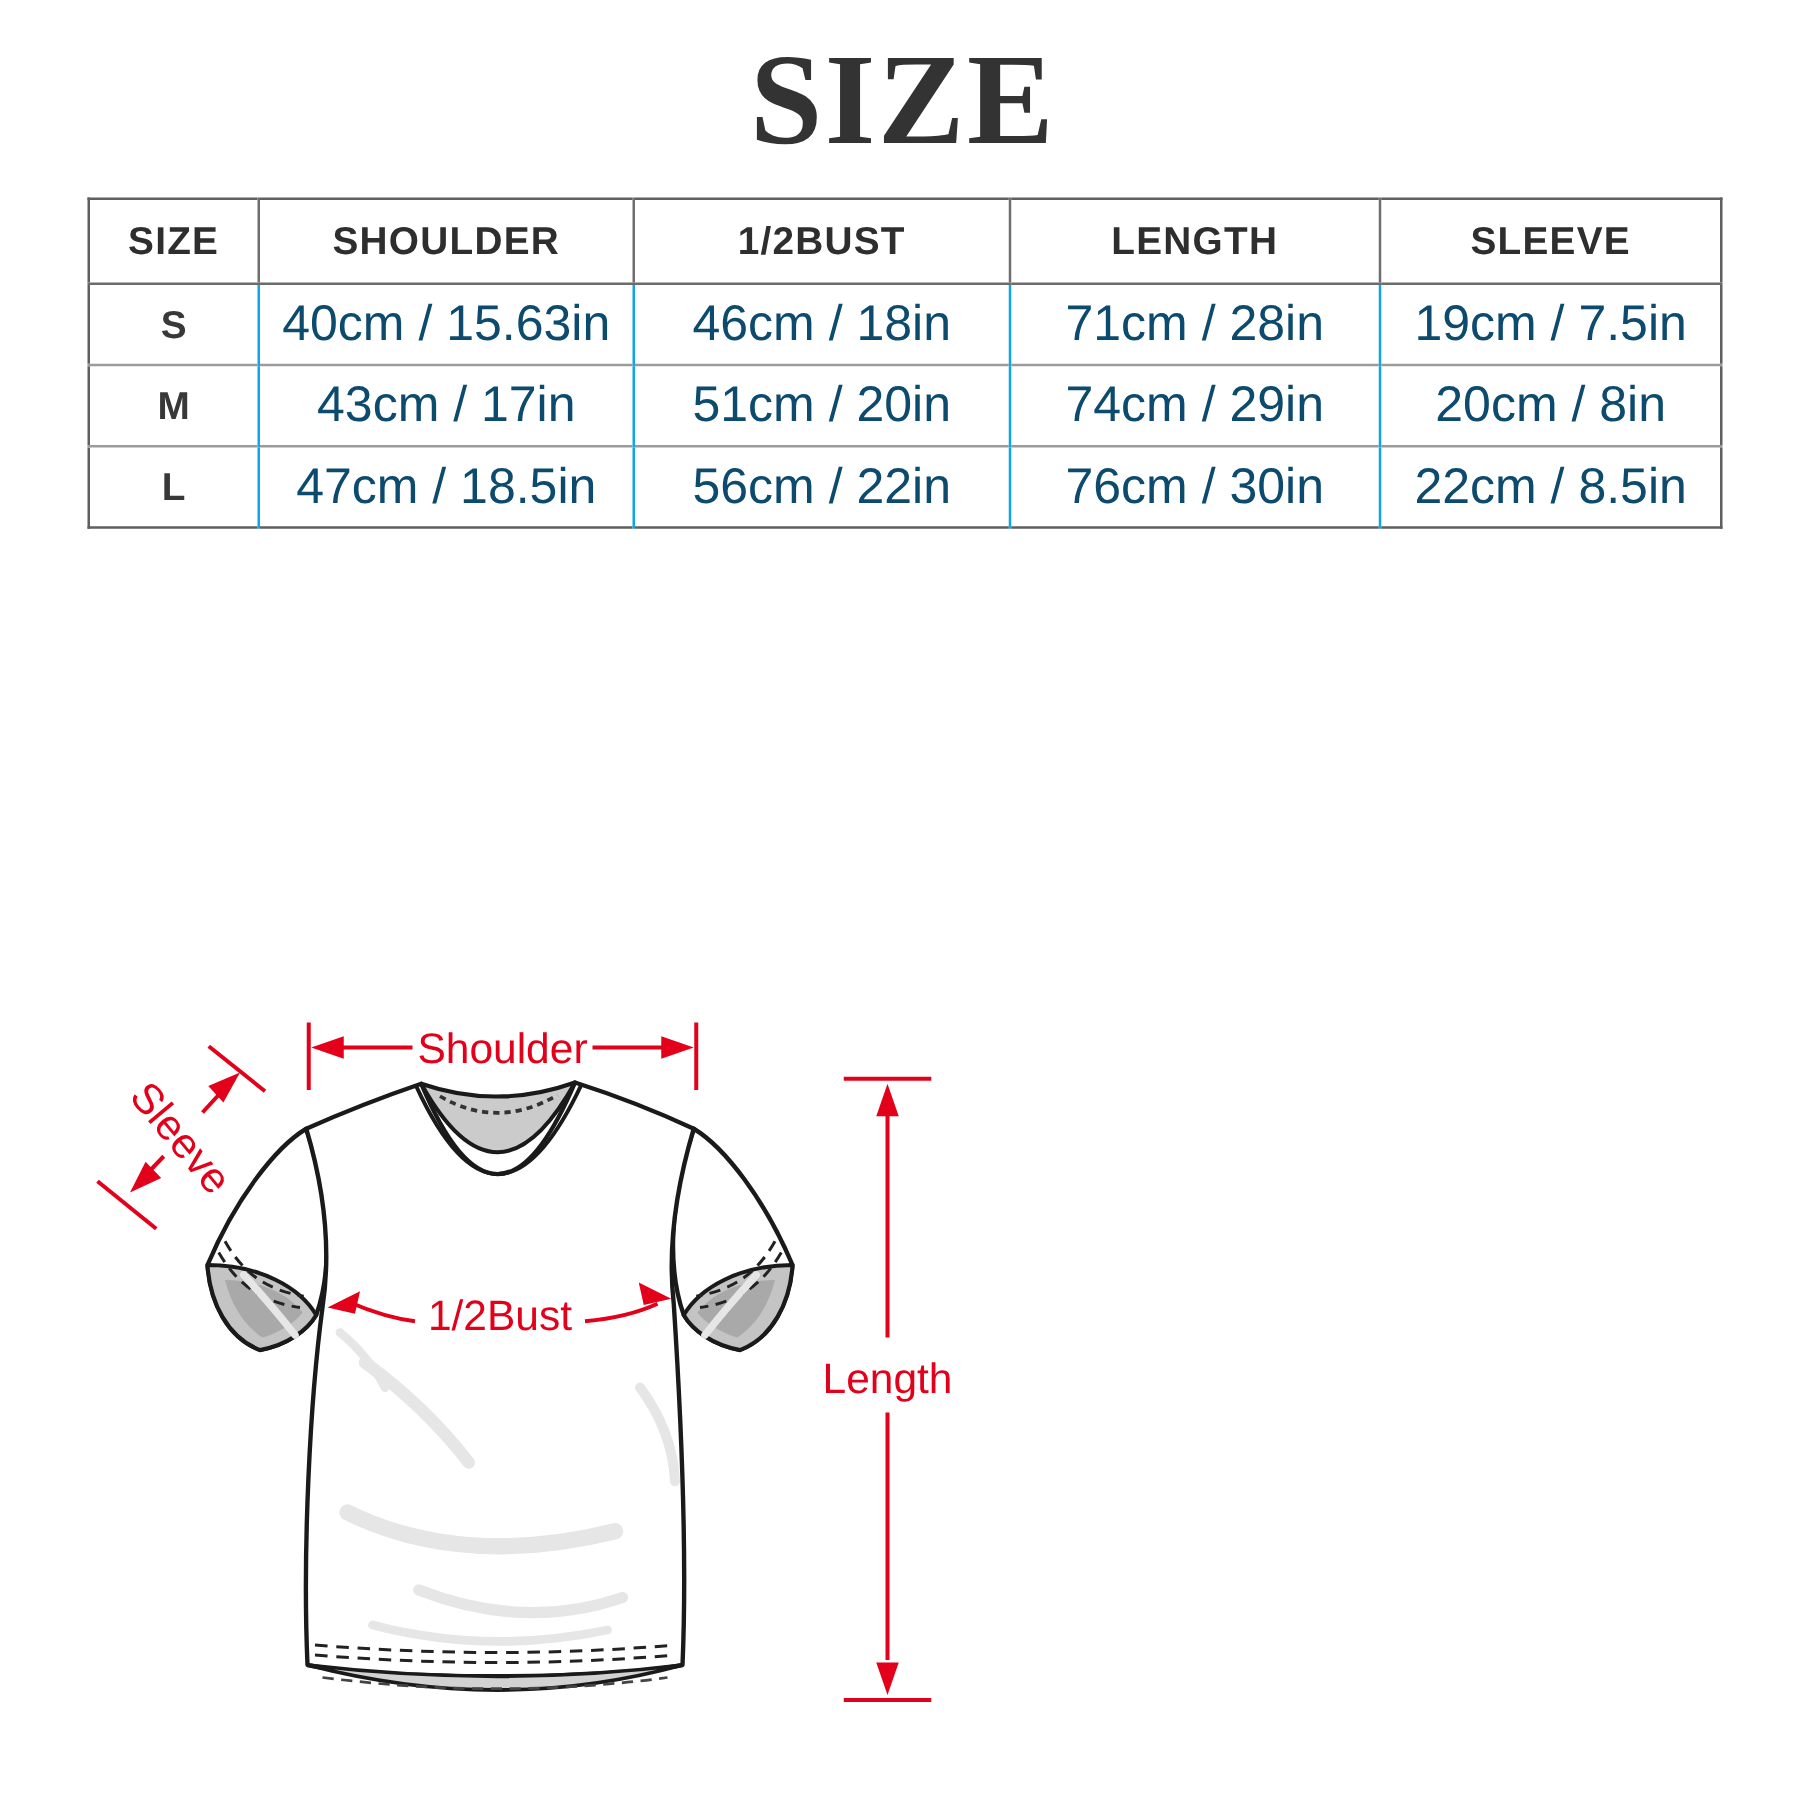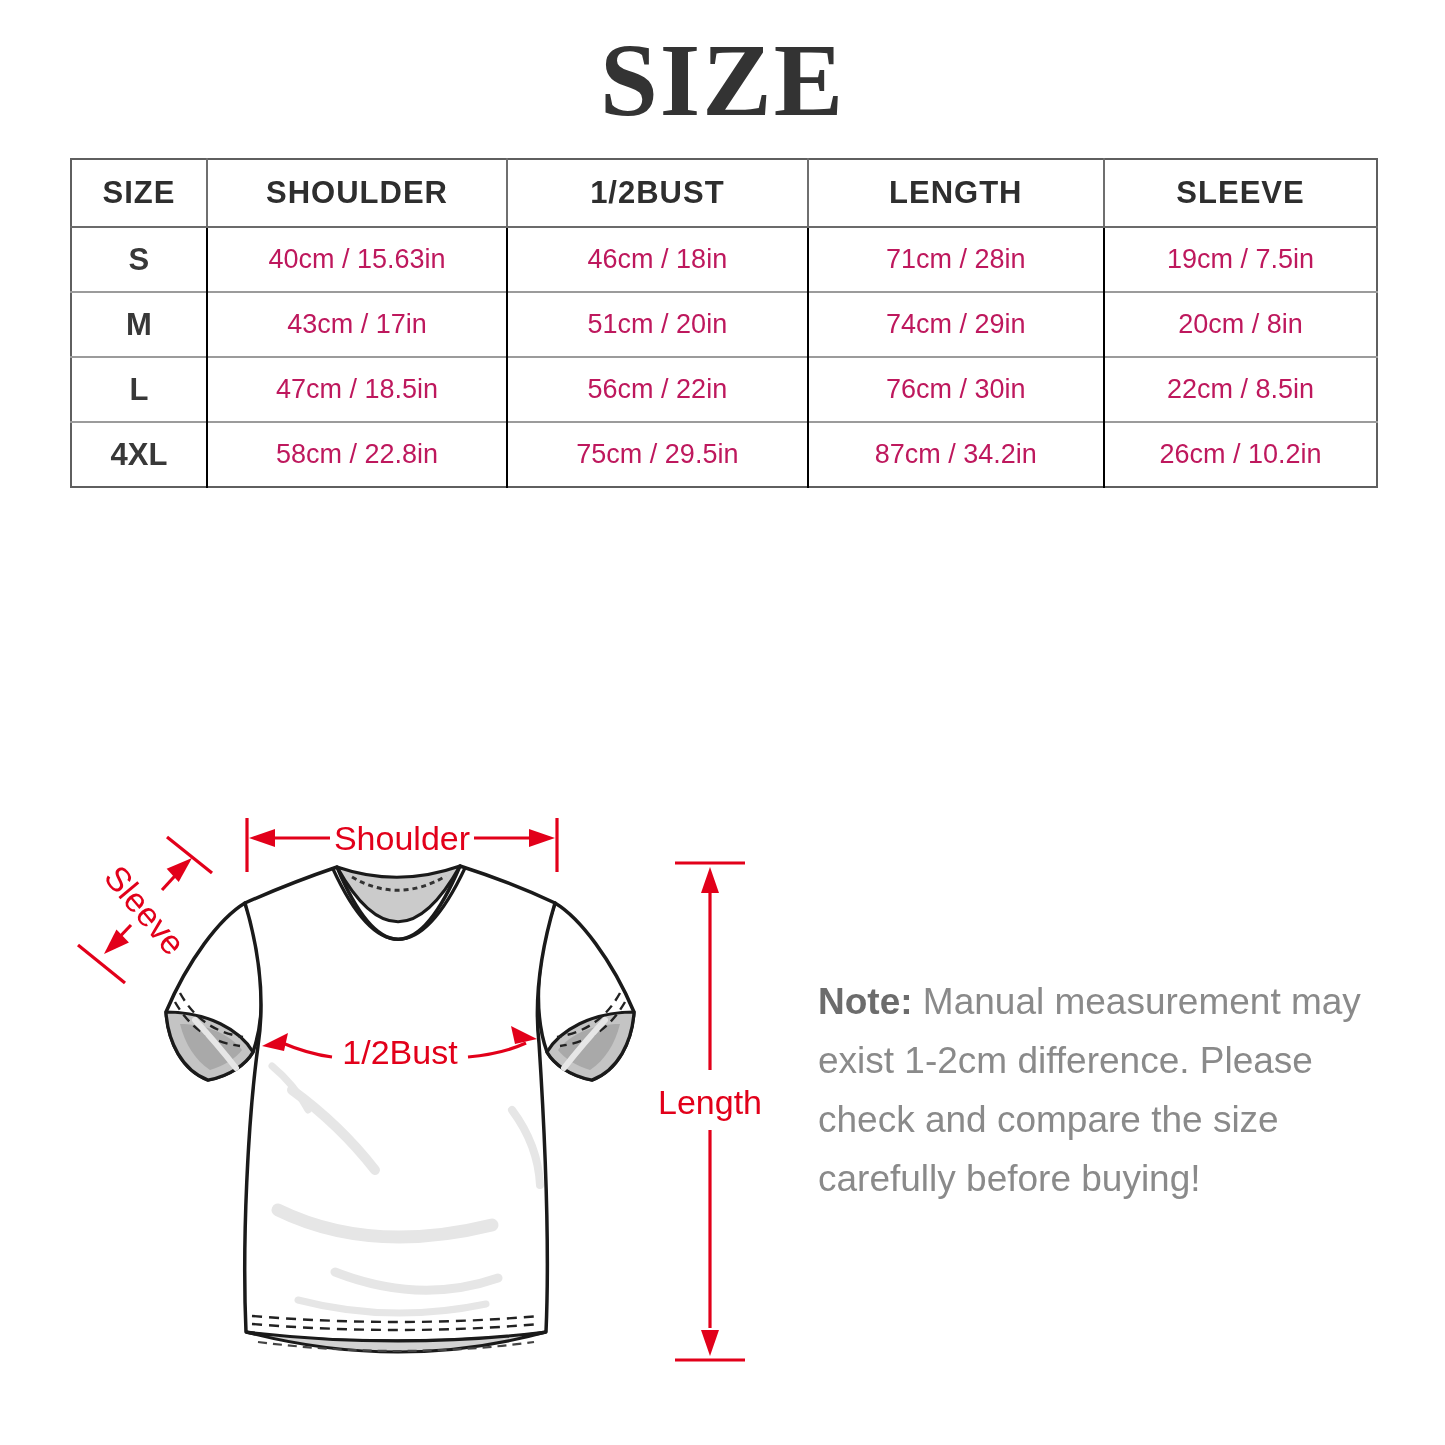--- a/index.html
+++ b/index.html
@@ -23,22 +23,22 @@
   table.size-table col.c1{width:23.0%;}
   table.size-table col.c2{width:23.0%;}
   table.size-table col.c3{width:22.7%;}
   table.size-table col.c4{width:20.9%;}
   table.size-table th{
     height:66px;font-size:31px;font-weight:bold;color:#2e2e2e;letter-spacing:1px;
     border-left:2px solid #6f6f6f;border-bottom:2px solid #6b6b6b;text-align:center;
     padding:0;background:#ffffff;
   }
   table.size-table td{
-    height:63px;font-size:27px;color:#be185d;text-align:center;padding:0;
-    border-left:2px solid #000000;border-top:2px solid #9b9b9b;background:#ffffff;
+    height:63px;font-size:40px;color:#0c4a6e;text-align:center;padding:0;
+    border-left:2px solid #0ea5e9;border-top:2px solid #9b9b9b;background:#ffffff;
     white-space:nowrap;
   }
   table.size-table th:first-child,table.size-table td:first-child{border-left:none;}
   table.size-table td.size-cell{font-weight:bold;color:#383838;font-size:31px;}
   
   .diagram{position:absolute;left:40px;top:780px;width:740px;height:660px;}
   .diagram svg{display:block;}
   .dim-text{font-family:"Liberation Sans",sans-serif;font-size:34px;fill:#e2001a;}
   
   .note-block{
@@ -86,27 +86,20 @@
             <td>51cm / 20in</td>
             <td>74cm / 29in</td>
             <td>20cm / 8in</td>
           </tr>
           <tr>
             <td class="size-cell">L</td>
             <td>47cm / 18.5in</td>
             <td>56cm / 22in</td>
             <td>76cm / 30in</td>
             <td>22cm / 8.5in</td>
-          </tr>
-          <tr>
-            <td class="size-cell">4XL</td>
-            <td>58cm / 22.8in</td>
-            <td>75cm / 29.5in</td>
-            <td>87cm / 34.2in</td>
-            <td>26cm / 10.2in</td>
           </tr>
         </tbody>
     </table>
   </div>
 
   <div class="diagram">
     <svg width="740" height="660" viewBox="0 0 740 660">
 
       <g>
 
@@ -185,21 +178,14 @@
           <line x1="670" y1="112" x2="670" y2="290" stroke-width="3.2"></line>
           <text class="dim-text" x="670" y="334" text-anchor="middle" stroke="none" font-size="36">Length</text>
           <line x1="670" y1="350" x2="670" y2="548" stroke-width="3.2"></line>
           <polygon points="0,0 -9,-26 9,-26" transform="translate(670,576)" stroke="none"></polygon>
           <line x1="635" y1="580" x2="705" y2="580" stroke-width="3.2"></line>
         </g>
       </g>
     </svg>
   </div>
 
-  <div class="note-block">
-    <span class="note-label">Note:</span>
-    <span>Manual measurement may</span><br>
-    <span>exist 1-2cm difference. Please</span><br>
-    <span>check and compare the size</span><br>
-    <span>carefully before buying!</span>
-  </div>
 
 </div>
 
 </body></html>

